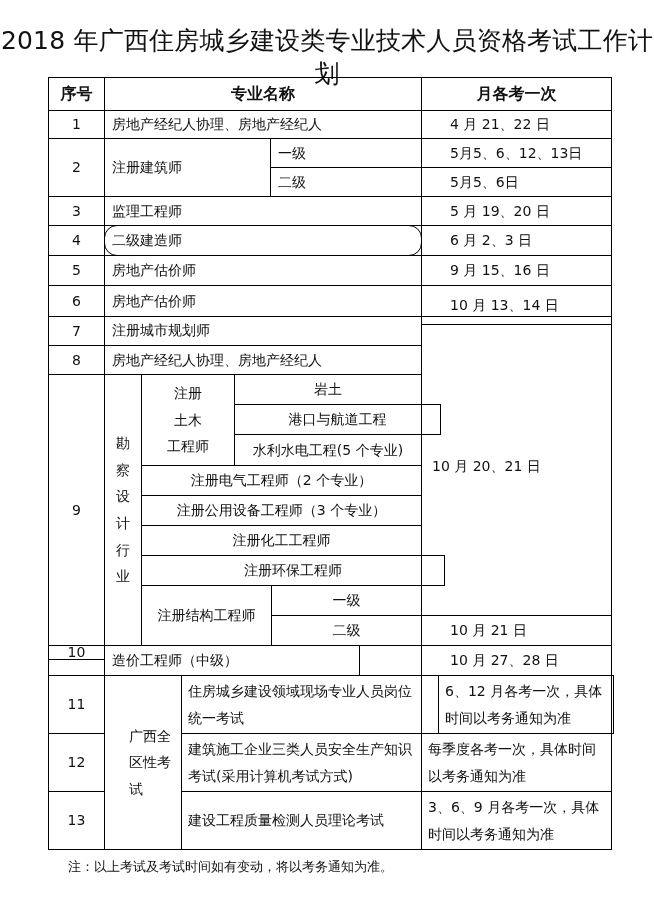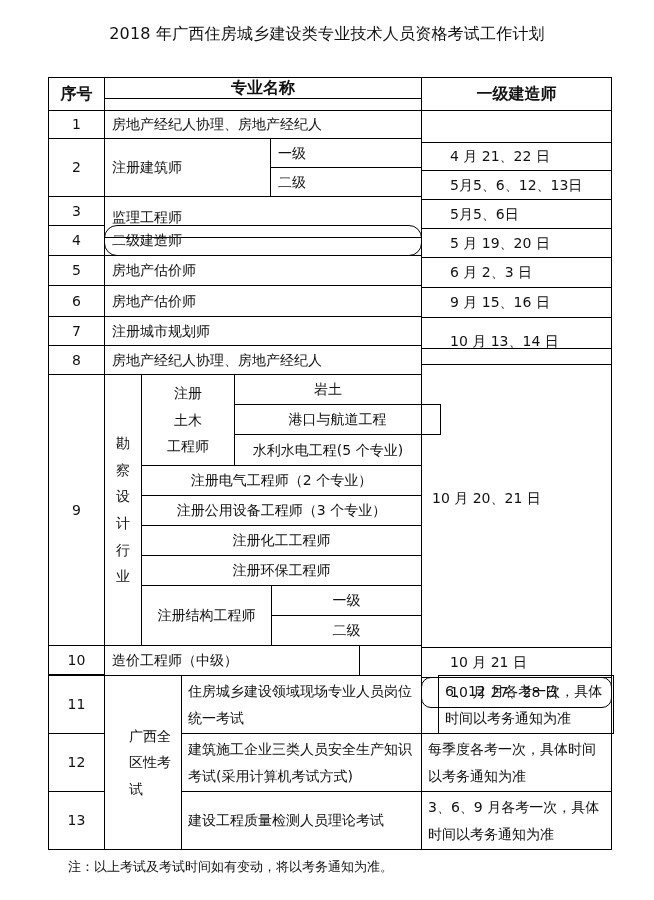--- a/index.html
+++ b/index.html
@@ -1,71 +1,71 @@
 <!DOCTYPE html>
 <html><head>
 <meta charset="utf-8">
 <style>
   html, body { margin: 0; padding: 0; background: #ffffff; }
   body { width: 654px; height: 900px; position: relative; overflow: hidden;
          font-family: "DejaVu Sans", "Liberation Sans", sans-serif; color: #111; }
   .title { position: absolute; left: 0; top: 24px; width: 654px; text-align: center;
-           font-size: 16px; letter-spacing: 0.2px; }
+           font-size: 25px; letter-spacing: 0.2px; }
   .cell { position: absolute; box-sizing: border-box; border: 1px solid #000;
           display: flex; align-items: center; font-size: 14px; line-height: 1.9; }
   .c { justify-content: center; text-align: center; }
   .l { justify-content: flex-start; padding-left: 7px; }
-  .d { justify-content: flex-start; padding-left: 28px; margin-top: 32px; }
+  .d { justify-content: flex-start; padding-left: 28px; }
   .w { padding-left: 6px; padding-right: 4px; }
   .hdr { font-size: 16px; font-weight: bold; }
   .vert { flex-direction: column; line-height: 1.9; }
   .note { position: absolute; left: 68px; top: 858px; font-size: 13px; }
   .outer { position: absolute; left: 48px; top: 77px; width: 564px; height: 773px;
            border: 1.5px solid #000; box-sizing: border-box; pointer-events: none; }
 </style>
 </head>
 <body>
 
 <div class="title">2018 年广西住房城乡建设类专业技术人员资格考试工作计划</div>
 
 <div>
 
   <div class="cell c hdr" style="left:48px;top:77px;width:57px;height:34px;">序号</div>
-  <div class="cell c hdr" style="left:104px;top:77px;width:318px;height:22px;">专业名称</div>
-  <div class="cell c hdr" style="left:421px;top:77px;width:191px;height:34px;">一级建造师</div>
+  <div class="cell c hdr" style="left:104px;top:77px;width:318px;height:34px;">专业名称</div>
+  <div class="cell c hdr" style="left:421px;top:77px;width:191px;height:34px;">月各考一次</div>
 
   <div class="cell c" style="left:48px;top:110px;width:57px;height:29px;">1</div>
   <div class="cell l" style="left:104px;top:110px;width:318px;height:29px;">房地产经纪人协理、房地产经纪人</div>
   <div class="cell d" style="left:421px;top:110px;width:191px;height:29px;">4 月 21、22 日</div>
 
   <div class="cell c" style="left:48px;top:138px;width:57px;height:59px;">2</div>
   <div class="cell l" style="left:104px;top:138px;width:167px;height:59px;">注册建筑师</div>
   <div class="cell l" style="left:270px;top:138px;width:152px;height:30px;">一级</div>
   <div class="cell l" style="left:270px;top:167px;width:152px;height:30px;">二级</div>
   <div class="cell d" style="left:421px;top:138px;width:191px;height:30px;">5月5、6、12、13日</div>
   <div class="cell d" style="left:421px;top:167px;width:191px;height:30px;">5月5、6日</div>
 
   <div class="cell c" style="left:48px;top:196px;width:57px;height:30px;">3</div>
-  <div class="cell l" style="left:104px;top:196px;width:318px;height:42px;">监理工程师</div>
+  <div class="cell l" style="left:104px;top:196px;width:318px;height:30px;">监理工程师</div>
   <div class="cell d" style="left:421px;top:196px;width:191px;height:30px;">5 月 19、20 日</div>
 
   <div class="cell c" style="left:48px;top:225px;width:57px;height:31px;">4</div>
   <div class="cell l" style="left:104px;top:225px;width:318px;height:31px;border-radius:13px;">二级建造师</div>
   <div class="cell d" style="left:421px;top:225px;width:191px;height:31px;">6 月 2、3 日</div>
 
   <div class="cell c" style="left:48px;top:255px;width:57px;height:31px;">5</div>
   <div class="cell l" style="left:104px;top:255px;width:318px;height:31px;">房地产估价师</div>
   <div class="cell d" style="left:421px;top:255px;width:191px;height:31px;">9 月 15、16 日</div>
 
   <div class="cell c" style="left:48px;top:285px;width:57px;height:32px;">6</div>
   <div class="cell l" style="left:104px;top:285px;width:318px;height:32px;">房地产估价师</div>
-  <div class="cell d" style="left:421px;top:285px;width:191px;height:48px;">10 月 13、14 日</div>
+  <div class="cell d" style="left:421px;top:285px;width:191px;height:40px;">10 月 13、14 日</div>
 
   <div class="cell c" style="left:48px;top:316px;width:57px;height:30px;">7</div>
-  <div class="cell l" style="left:104px;top:316px;width:318px;height:30px;">注册城市规划师</div>
+  <div class="cell l" style="left:104px;top:316px;width:318px;height:30px;font-family:Liberation Mono, monospace;">注册城市规划师</div>
 
   <div class="cell c" style="left:48px;top:345px;width:57px;height:30px;">8</div>
   <div class="cell l" style="left:104px;top:345px;width:318px;height:30px;">房地产经纪人协理、房地产经纪人</div>
 
   <div class="cell d" style="left:421px;top:316px;width:191px;height:300px;padding-left:10px;">10 月 20、21 日</div>
 
   <div class="cell c" style="left:48px;top:374px;width:57px;height:272px;">9</div>
   <div class="cell c vert" style="left:104px;top:374px;width:38px;height:272px;">
     <span>勘</span>
     <span>察</span>
@@ -78,29 +78,29 @@
     <span>注册</span>
     <span>土木</span>
     <span>工程师</span>
   </div>
   <div class="cell c" style="left:234px;top:374px;width:188px;height:31px;">岩土</div>
   <div class="cell c" style="left:234px;top:404px;width:207px;height:31px;">港口与航道工程</div>
   <div class="cell c" style="left:234px;top:434px;width:188px;height:32px;">水利水电工程(5 个专业)</div>
   <div class="cell c" style="left:141px;top:465px;width:281px;height:31px;">注册电气工程师（2 个专业）</div>
   <div class="cell c" style="left:141px;top:495px;width:281px;height:31px;">注册公用设备工程师（3 个专业）</div>
   <div class="cell c" style="left:141px;top:525px;width:281px;height:31px;">注册化工工程师</div>
-  <div class="cell c" style="left:141px;top:555px;width:281px;height:31px;">注册环保工程师</div>
+  <div class="cell c" style="left:141px;top:555px;width:304px;height:31px;">注册环保工程师</div>
   <div class="cell c" style="left:141px;top:585px;width:131px;height:61px;">注册结构工程师</div>
   <div class="cell c" style="left:271px;top:585px;width:151px;height:31px;">一级</div>
   <div class="cell c" style="left:271px;top:615px;width:151px;height:31px;">二级</div>
   <div class="cell d" style="left:421px;top:615px;width:191px;height:31px;">10 月 21 日</div>
 
-  <div class="cell c" style="left:48px;top:645px;width:57px;height:30px;">10</div>
+  <div class="cell c" style="left:48px;top:645px;width:57px;height:15px;">10</div>
   <div class="cell l" style="left:104px;top:645px;width:256px;height:31px;">造价工程师（中级）</div>
-  <div class="cell d" style="left:421px;top:645px;width:191px;height:31px;border-radius:10px;">10 月 27、28 日</div>
+  <div class="cell d" style="left:421px;top:645px;width:191px;height:31px;">10 月 27、28 日</div>
 
   <div class="cell l" style="left:104px;top:675px;width:78px;height:175px;align-items:center;padding-left:24px;">
     <span style="display:block;width:62px;">广西全区性考试</span>
   </div>
 
   <div class="cell c" style="left:48px;top:675px;width:57px;height:59px;">11</div>
   <div class="cell w" style="left:181px;top:675px;width:241px;height:59px;">住房城乡建设领域现场专业人员岗位统一考试</div>
   <div class="cell w" style="left:438px;top:675px;width:176px;height:59px;">6、12 月各考一次，具体时间以考务通知为准</div>
 
   <div class="cell c" style="left:48px;top:733px;width:57px;height:59px;">12</div>

